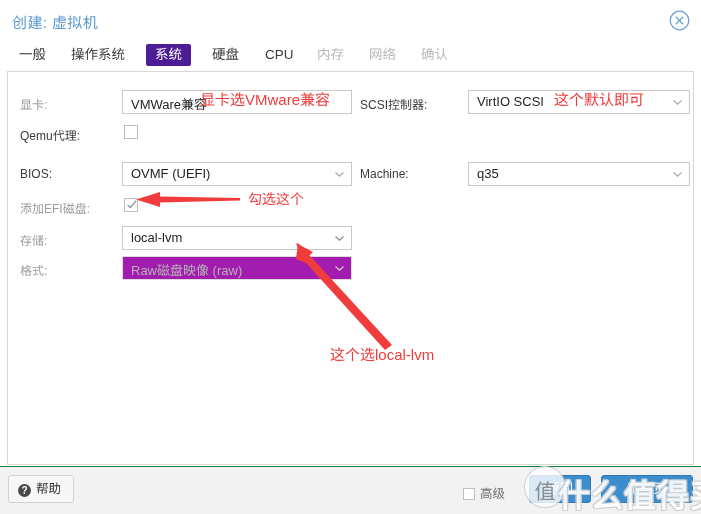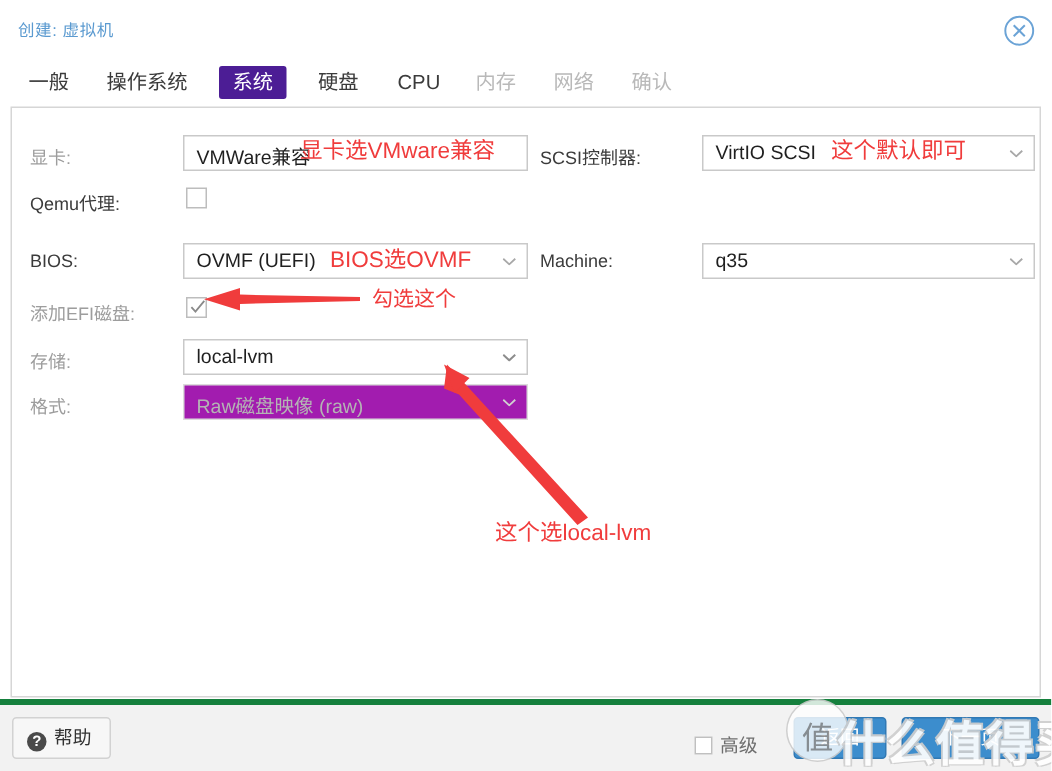--- a/index.html
+++ b/index.html
@@ -27,21 +27,21 @@
     position: absolute;
     left: 0; top: 0;
     width: 701px;
     height: 40px;
     background: #ffffff;
   }
   .titlebar-text {
     position: absolute;
     left: 12px;
     top: 11px;
-    font-size: 11px;
+    font-size: 15px;
     color: #5b9ad0;
     letter-spacing: 0.4px;
     white-space: nowrap;
   }
   .close-btn {
     position: absolute;
     right: 11px;
     top: 10px;
     width: 21px;
     height: 21px;
@@ -170,21 +170,21 @@
   }
 
   
   .footer {
     position: absolute;
     left: 0;
     top: 466px;
     width: 701px;
     height: 48px;
     background: #f2f2f2;
-    border-top: 4px solid #15803d;
+    border-top: 1px solid #15803d;
     box-sizing: border-box;
   }
   .help-btn {
     position: absolute;
     left: 8px;
     top: 8px;
     height: 28px;
     box-sizing: border-box;
     padding: 0 12px 0 9px;
     background: #f7f7f7;
@@ -392,21 +392,20 @@
           <svg width="9" height="5" viewBox="0 0 9 5">
               <path d="M0.5 0.5 L4.5 4.2 L8.5 0.5" fill="none" stroke="#d0d0d0" stroke-width="1.2"></path>
             </svg>
         </div>
       </div>
     </div>
   </div>
 
   <div class="anno" style="left:200px; top:88px;">显卡选VMware兼容</div>
   <div class="anno" style="left:554px; top:88px;">这个默认即可</div>
-  <div class="anno" style="left:220px; top:161px;">BIOS选OVMF</div>
   <div class="anno small" style="left:248px; top:188px;">勾选这个</div>
   <div class="anno" style="left:330px; top:343px;">这个选local-lvm</div>
 
   <svg class="arrow-layer" width="701" height="514" viewBox="0 0 701 514">
 
     <g>
       <path d="M240 198 L160 196.4 L160 192 L136 199.5 L160 207 L160 202.6 L240 200.6 Z" fill="#f03c3c"></path>
     </g>
 
     <g>

